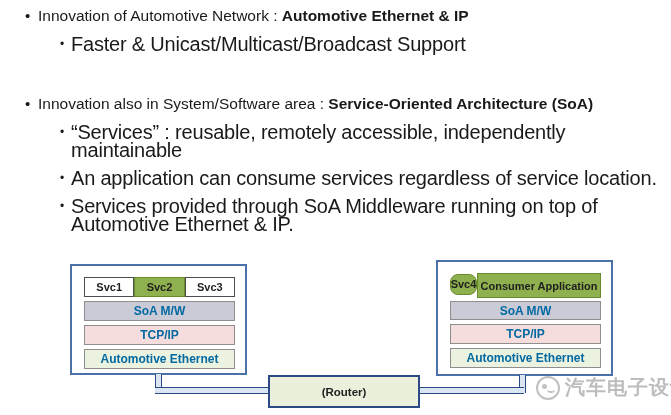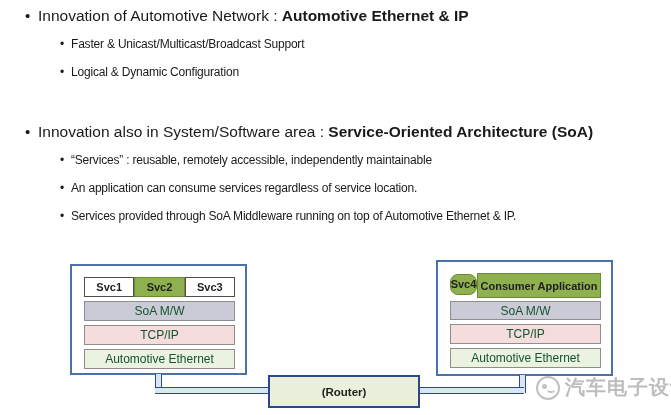--- a/index.html
+++ b/index.html
@@ -22,21 +22,21 @@
   ul.l1 > li.main::before {
     content: "•";
     position: absolute; left: -13px; top: 0;
     font-size: 15px;
   }
   li.main .b { font-weight: bold; }
   li.main.mt { margin-top: 40px; }
   ul.l2 { list-style: none; margin: 8px 0 0 0; padding: 0 0 0 33px; }
   ul.l2 > li {
     position: relative;
-    font-size: 12px; line-height: 18px;
+    font-size: 20px; line-height: 18px;
     margin-bottom: 10px;
     letter-spacing: -0.2px;
   }
   ul.l2 > li::before {
     content: "•";
     position: absolute; left: -11px; top: 0;
     font-size: 12px;
   }
 
   
@@ -56,21 +56,21 @@
     text-align: center;
     font-size: 11px; font-weight: bold; color: #1f1f1f;
     background: #ffffff; border: 1px solid #4d4d4d;
     line-height: 11px;
   }
   .svc.green { background: #8fb04e; border-color: #6a8a2e; }
 
   .layer {
     box-sizing: border-box;
     display: flex; align-items: center; justify-content: center;
-    font-size: 12px; font-weight: normal; color: #14532d;
+    font-size: 12px; font-weight: bold; color: #0369a1;
     border: 1px solid #8e8e8e;
   }
   .layer.soa { background: #cbcbd7; }
   .layer.tcp { background: #f4dddc; }
   .layer.eth { background: #ecf2e0; }
 
   .switch-box {
     left: 268px; top: 375px; width: 152px; height: 33px;
     background: #eaf0dc;
     border: 2px solid #2b4a86;
@@ -125,21 +125,20 @@
 <body>
 
 <div class="canvas">
 
   <div class="bullets">
     <ul class="l1">
       <li class="main">
         <span>Innovation of Automotive Network : </span><span class="b">Automotive Ethernet &amp; IP</span>
         <ul class="l2">
           <li>Faster &amp; Unicast/Multicast/Broadcast Support</li>
-          <li>Logical &amp; Dynamic Configuration</li>
         </ul>
       </li>
       <li class="main mt">
         <span>Innovation also in System/Software area : </span><span class="b">Service-Oriented Architecture (SoA)</span>
         <ul class="l2">
           <li>“Services” : reusable, remotely accessible, independently maintainable</li>
           <li>An application can consume services regardless of service location.</li>
           <li>Services provided through SoA Middleware running on top of Automotive Ethernet &amp; IP.</li>
         </ul>
       </li>

